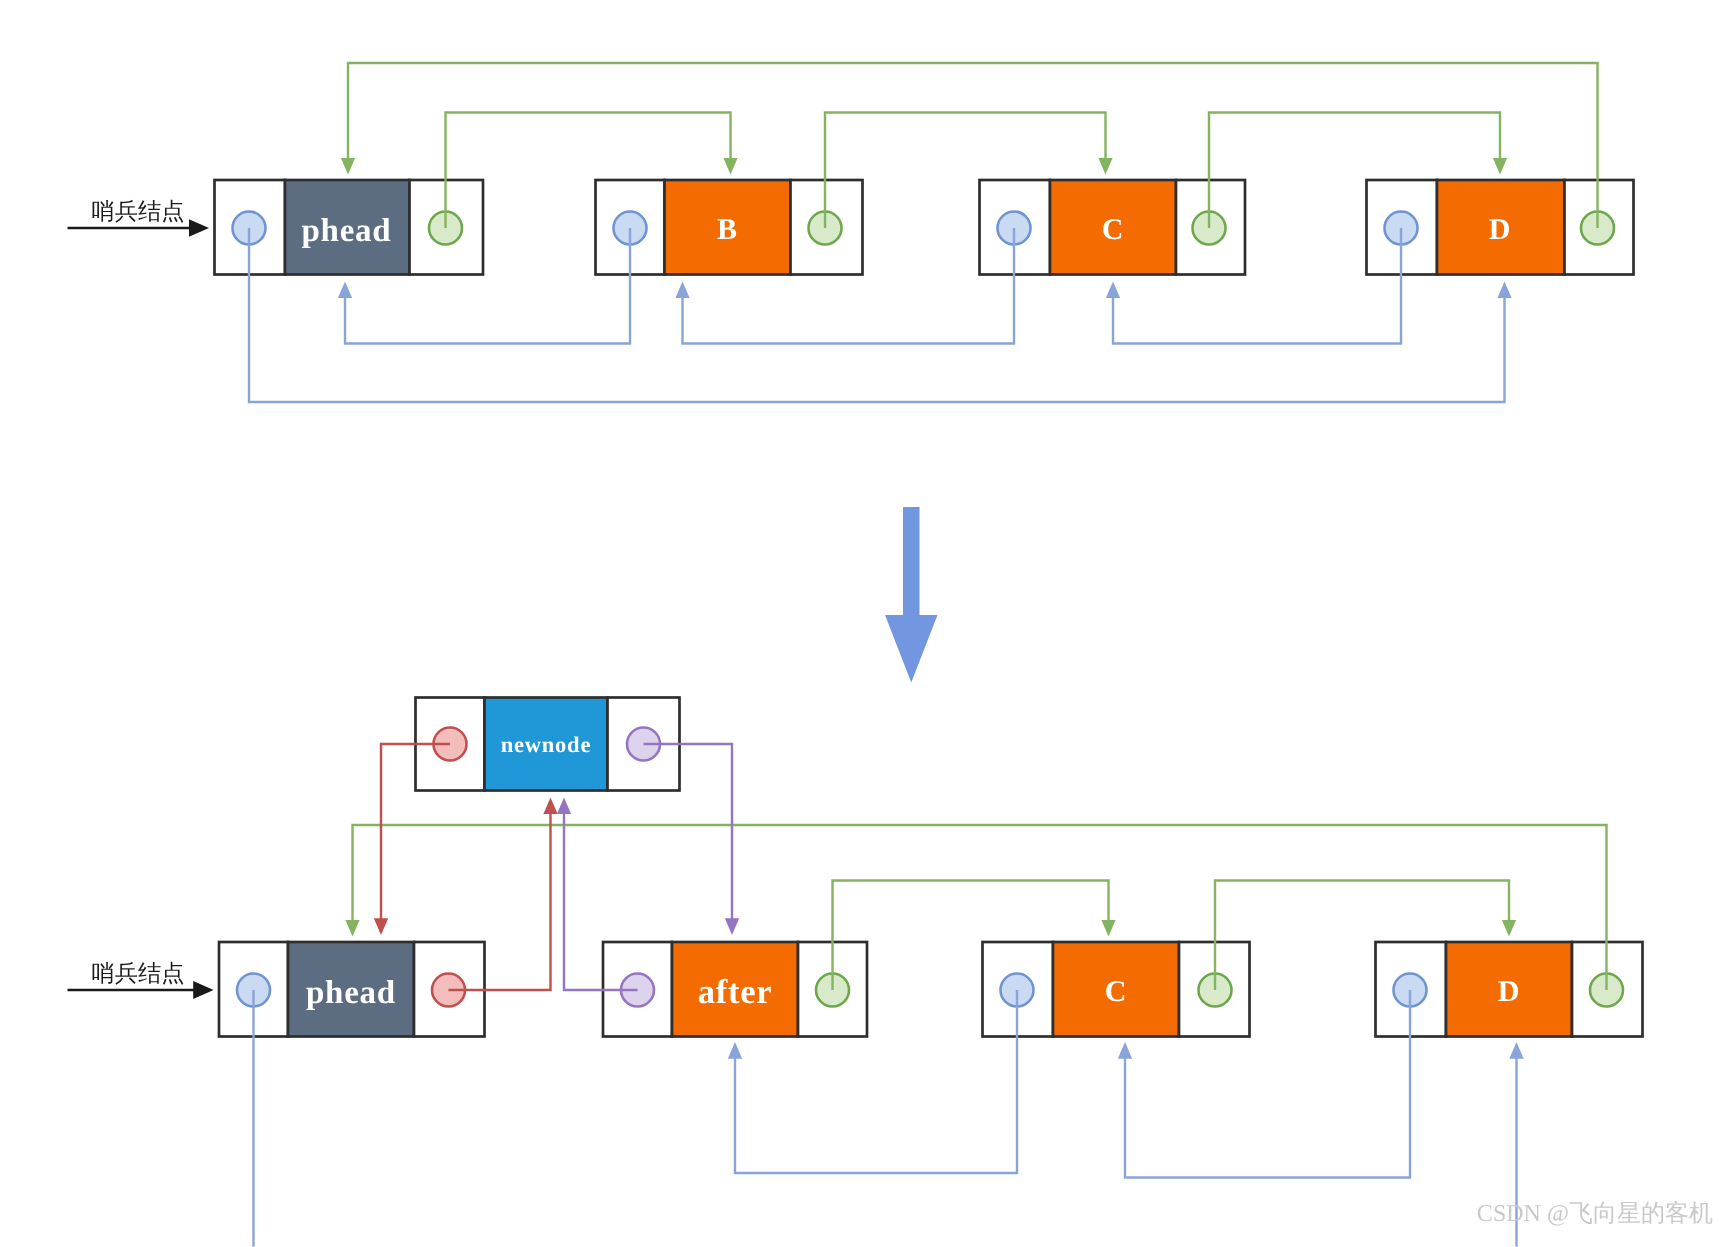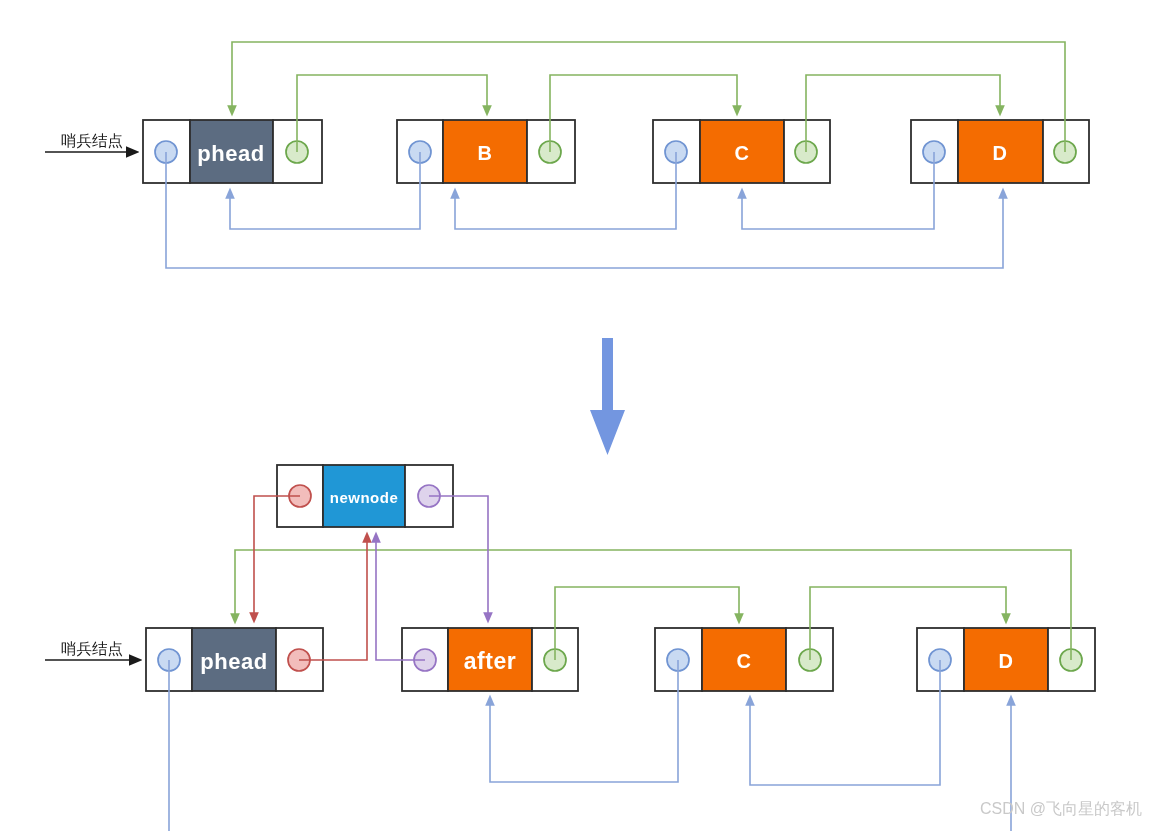--- a/index.html
+++ b/index.html
@@ -1,16 +1,16 @@
 <!DOCTYPE html>
 <html style="--c-sentinel-fill: #5c6c81; --c-data-fill: #f46c01; --c-newnode-fill: #2097d6; --c-next-arrow: #85b460; --c-prev-arrow: #89a4d9; --c-red-arrow: #c0504d; --c-purple-arrow: #9674c4; --c-circle-blue-fill: #c9daf2; --c-circle-blue-stroke: #7094d2; --c-circle-green-fill: #d8eaca; --c-circle-green-stroke: #6ca74c; --c-circle-red-fill: #f2bdbb; --c-circle-red-stroke: #c0504d; --c-circle-purple-fill: #ded3ec; --c-circle-purple-stroke: #9674c4; --c-big-arrow: #7396e0; --c-border: #2e2e2e; --c-label-text: #1a1a1a; --c-node-text: #ffffff; --c-watermark-text: #c9c9c9;"><head>
 <meta charset="utf-8">
 <style>
   html,body{margin:0;padding:0;background:#ffffff;}
-  .page{width:1043px;height:831px;position:relative;font-family:Liberation Sans, sans-serif;}
+  .page{width:1043px;height:831px;position:relative;font-family:Liberation Serif, serif;}
   svg{display:block;}
   .cell{fill:#ffffff;stroke:var(--c-border);stroke-width:1.8;}
   .cell.sentinel{fill:var(--c-sentinel-fill);}
   .cell.datacell{fill:var(--c-data-fill);}
   .cell.newcell{fill:var(--c-newnode-fill);}
   .pt{stroke-width:1.7;}
   .pt.blue{fill:var(--c-circle-blue-fill);stroke:var(--c-circle-blue-stroke);}
   .pt.green{fill:var(--c-circle-green-fill);stroke:var(--c-circle-green-stroke);}
   .pt.red{fill:var(--c-circle-red-fill);stroke:var(--c-circle-red-stroke);}
   .pt.purple{fill:var(--c-circle-purple-fill);stroke:var(--c-circle-purple-stroke);}

